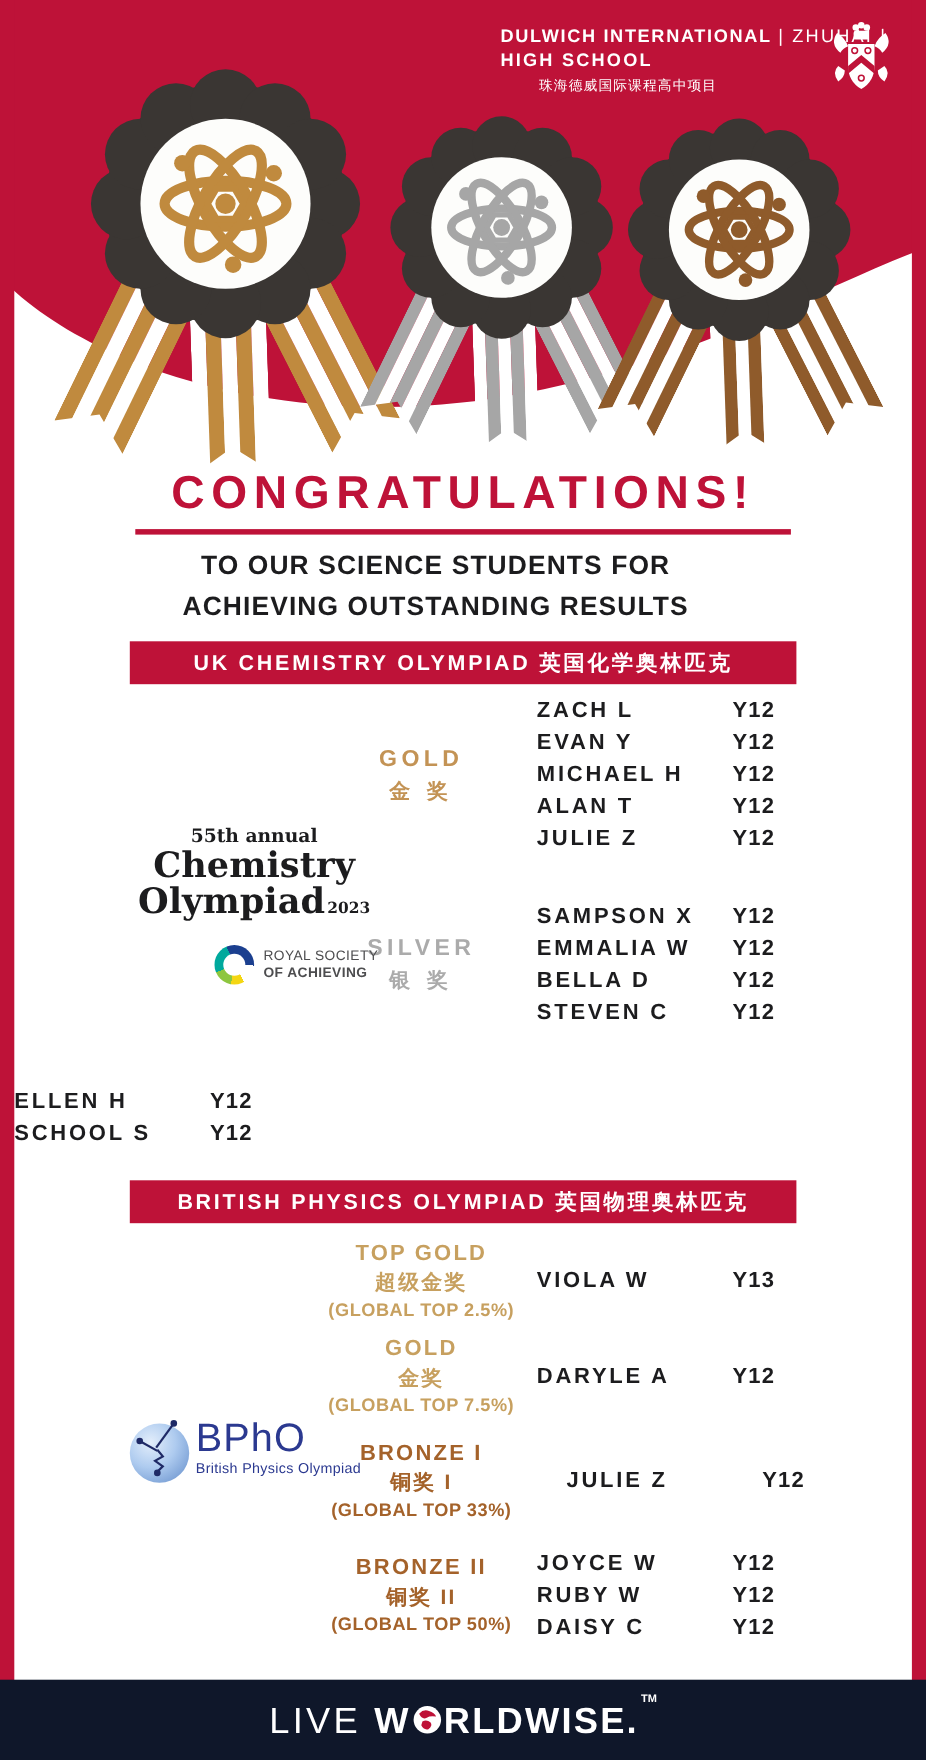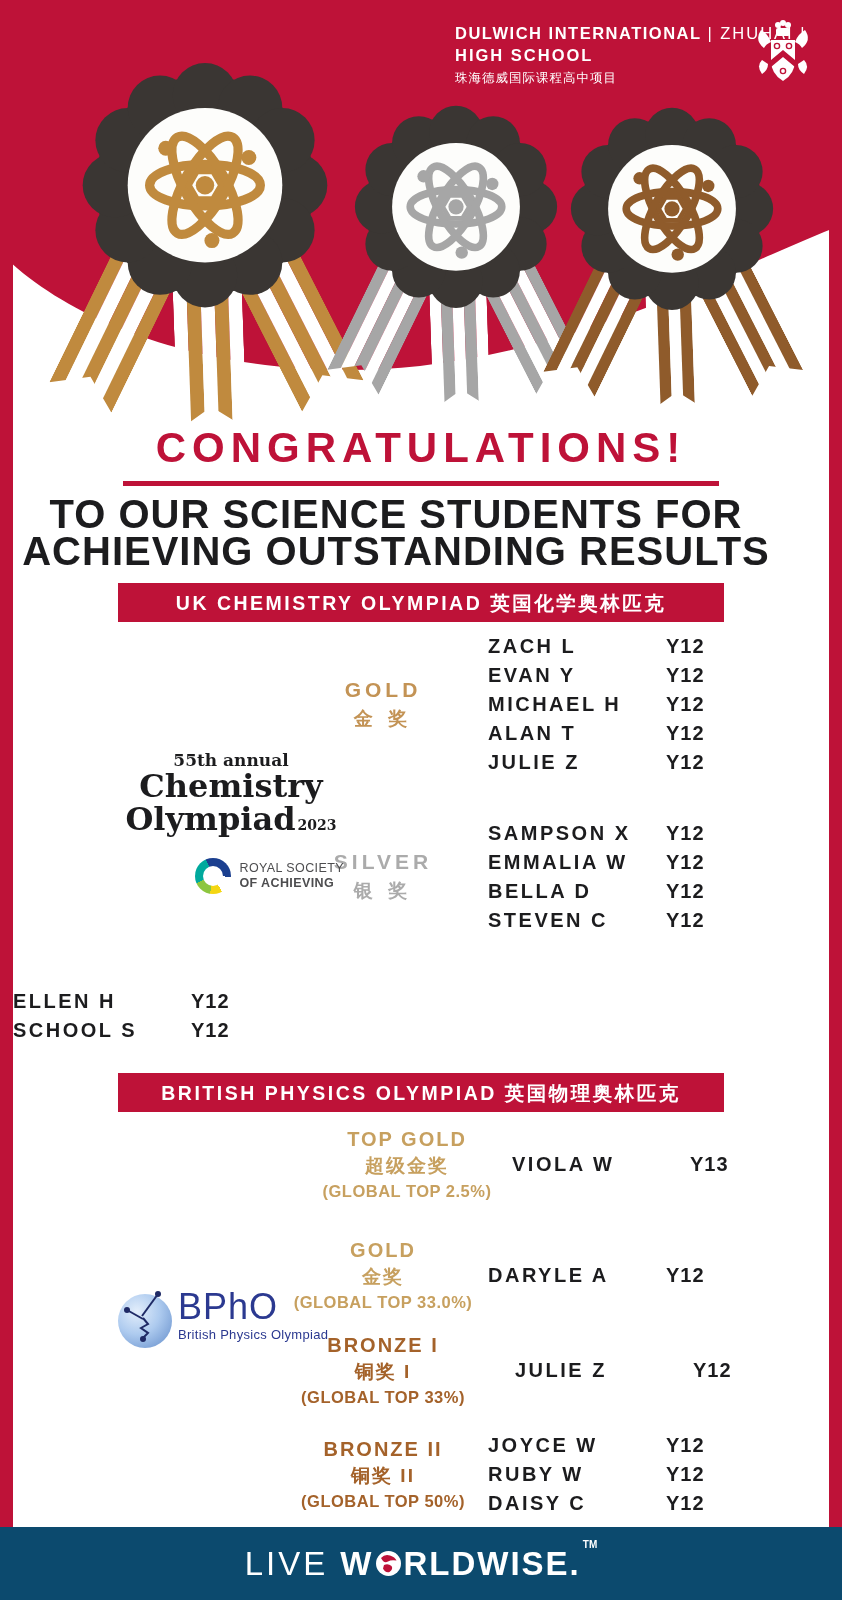--- a/index.html
+++ b/index.html
@@ -13,30 +13,30 @@
   
   .top-arc{left:0;top:0;width:842px;height:420px;z-index:1;}
   
   .side-border{top:0;width:13px;height:1600px;background:#BE1238;z-index:6;}
   .side-border.left{left:0;} .side-border.right{right:0;}
   
   .header{left:455px;top:24px;z-index:7;color:#fff;}
   .header .l1{font-size:16.5px;font-weight:700;letter-spacing:1.5px;white-space:nowrap;}
   .header .l1 .city{font-weight:400;letter-spacing:2px;}
   .header .l2{font-size:16.5px;font-weight:700;letter-spacing:2px;margin-top:3px;}
-  .header .cn{font-size:12.5px;margin-top:5px;letter-spacing:1px;}
+  .header .cn{font-size:12.5px;margin-top:5px;letter-spacing:1px;margin-left:35px;}
   .crest{left:752px;top:20px;z-index:7;}
   
   .ribbon{position:absolute;z-index:3;overflow:visible;}
   
   .congrats{left:0;top:424px;width:842px;text-align:center;z-index:4;
     color:#BE1238;font-size:42px;font-weight:700;letter-spacing:6px;}
   .congrats-rule{left:123px;top:481px;width:596px;height:5px;background:#BE1238;z-index:4;}
   .subtitle{left:0;top:496px;width:792px;text-align:center;z-index:4;
-    color:#1c1c1e;font-size:40px;font-weight:800;letter-spacing:1px;line-height:37px;}
+    color:#1c1c1e;font-size:24px;font-weight:800;letter-spacing:1px;line-height:37px;}
   
   .banner{left:118px;width:606px;height:39px;background:#BE1238;color:#fff;
     text-align:center;line-height:40px;font-size:19.5px;font-weight:700;letter-spacing:2.5px;z-index:4;}
   .banner.chem{top:583px;}
   .banner.phys{top:1073px;}
   
   .section{left:13px;width:816px;z-index:4;}
   .section.chem{top:632px;}
   .section.phys{top:1128px;}
   .group{display:flex;align-items:center;}
@@ -50,21 +50,21 @@
   .srow{display:flex;align-items:center;height:29px;}
   .sname{width:178px;font-size:20px;font-weight:700;letter-spacing:2.5px;color:#1c1c1e;}
   .syear{width:60px;font-size:20px;font-weight:700;letter-spacing:1px;color:#1c1c1e;}
   .tier-gold{color:#C39355;}
   .tier-silver{color:#ABABAB;}
   .tier-bronze{color:#B0762F;}
   .tier-pgold{color:#C7A05F;}
   .tier-pbronze{color:#A4622A;}
   .g-gold{margin-bottom:42px;}
   .g-silver{margin-bottom:52px;}
-  .pg1{margin-bottom:38px;padding-left:24px;}
+  .pg1{margin-bottom:14px;}
   .pg2{margin-bottom:22px;}
   .pg3{margin-bottom:24px;gap:27px;}
   
   .chem-logo{left:118px;top:750px;width:226px;text-align:center;z-index:4;color:#1c1c1e;}
   .chem-logo .annual{font-family:"DejaVu Serif", serif;font-size:17px;font-weight:600;}
   .chem-logo .big{font-family:"DejaVu Serif", serif;font-size:32px;font-weight:700;line-height:33px;letter-spacing:0;}
   .chem-logo .yr{font-family:"DejaVu Serif", serif;font-size:14px;font-weight:600;margin-left:2px;}
   .rsc{display:flex;justify-content:flex-end;align-items:center;margin-top:16px;}
   .rsc-ring{position:relative;width:36px;height:36px;border-radius:50%;flex:none;
     background:conic-gradient(from 150deg,#f4d612 0 11%,#8dc63f 11% 27%,#00a99d 27% 52%,#1b3f8f 52% 84%,rgba(0,0,0,0) 84%);}
@@ -72,21 +72,21 @@
   .rsc-text{margin-left:8px;text-align:left;font-size:12.5px;line-height:15px;color:#4d4d4f;letter-spacing:0.4px;}
   .rsc-text .b{font-weight:700;}
   
   .bpho{left:118px;top:1288px;display:flex;align-items:flex-start;z-index:4;}
   .bpho-sphere{position:relative;width:54px;height:54px;border-radius:50%;flex:none;margin-top:6px;
     background:radial-gradient(circle at 35% 32%,#e3eefb 0%,#aecbef 45%,#7fa4d8 78%,#6b93cc 100%);}
   .bpho-text{margin-left:6px;}
   .bpho-abbr{font-size:36px;line-height:38px;color:#2b3990;letter-spacing:1px;}
   .bpho-full{font-size:13px;color:#2b3990;margin-top:1px;letter-spacing:0.3px;}
   
-  .footer{left:0;top:1527px;width:842px;height:73px;background:#0c4a6e;z-index:7;
+  .footer{left:0;top:1527px;width:842px;height:73px;background:#0f172a;z-index:7;
     display:flex;align-items:center;justify-content:center;color:#fff;}
   .footer .live{font-size:33px;font-weight:400;letter-spacing:3px;}
   .footer .word{font-size:33px;font-weight:800;letter-spacing:2px;margin-left:12px;display:flex;align-items:center;}
   .footer .globe{margin:0 1px 0 2px;}
   .footer .tm{font-size:10px;font-weight:700;align-self:flex-start;margin-top:12px;margin-left:2px;}
 </style>
 </head>
 <body>
 
 <svg width="0" height="0" style="position:absolute" aria-hidden="true">
@@ -294,21 +294,21 @@
         <div class="srow">
             <span class="sname">VIOLA W</span>
             <span class="syear">Y13</span>
           </div>
       </div>
     </div>
     <div class="group pg2">
       <div class="tier tier-pgold">
         <div class="en">GOLD</div>
         <div class="cn">金奖</div>
-        <div class="scope">(GLOBAL TOP 33.0%)</div>
+        <div class="scope">(GLOBAL TOP 7.5%)</div>
       </div>
       <div class="students">
         <div class="srow">
             <span class="sname">DARYLE A</span>
             <span class="syear">Y12</span>
           </div>
       </div>
     </div>
     <div class="group pg3">
       <div class="tier tier-pbronze">

